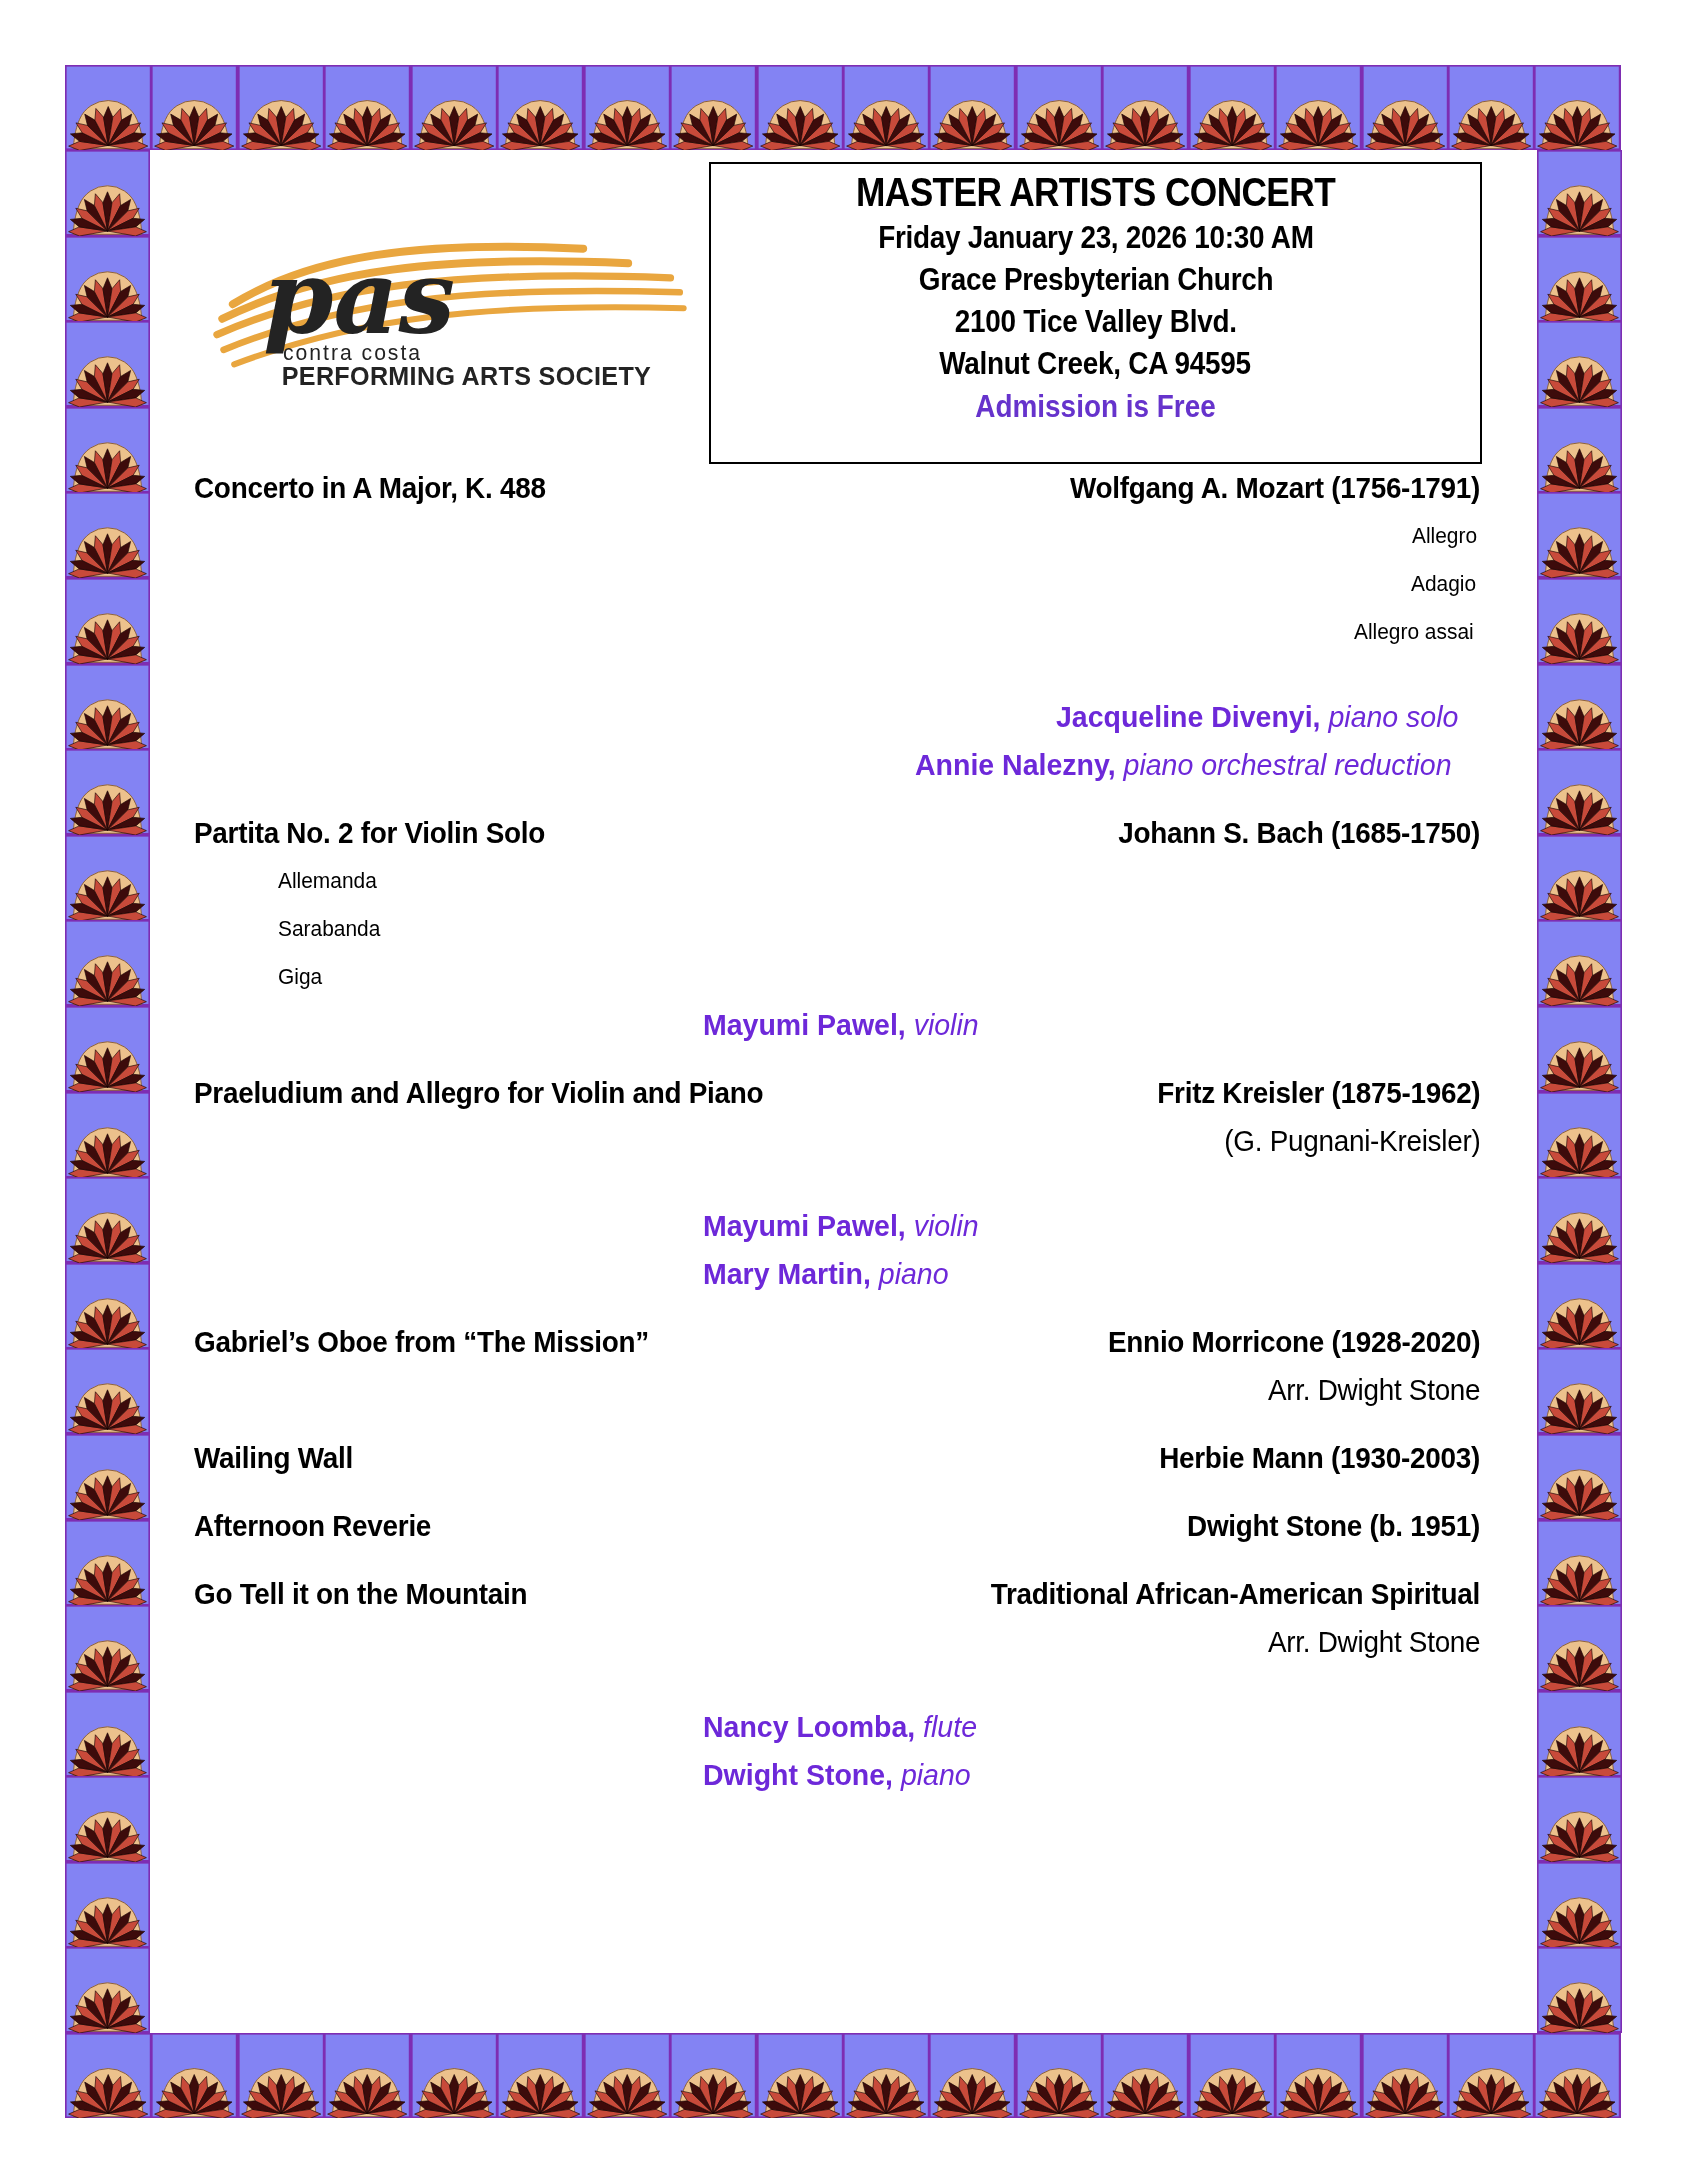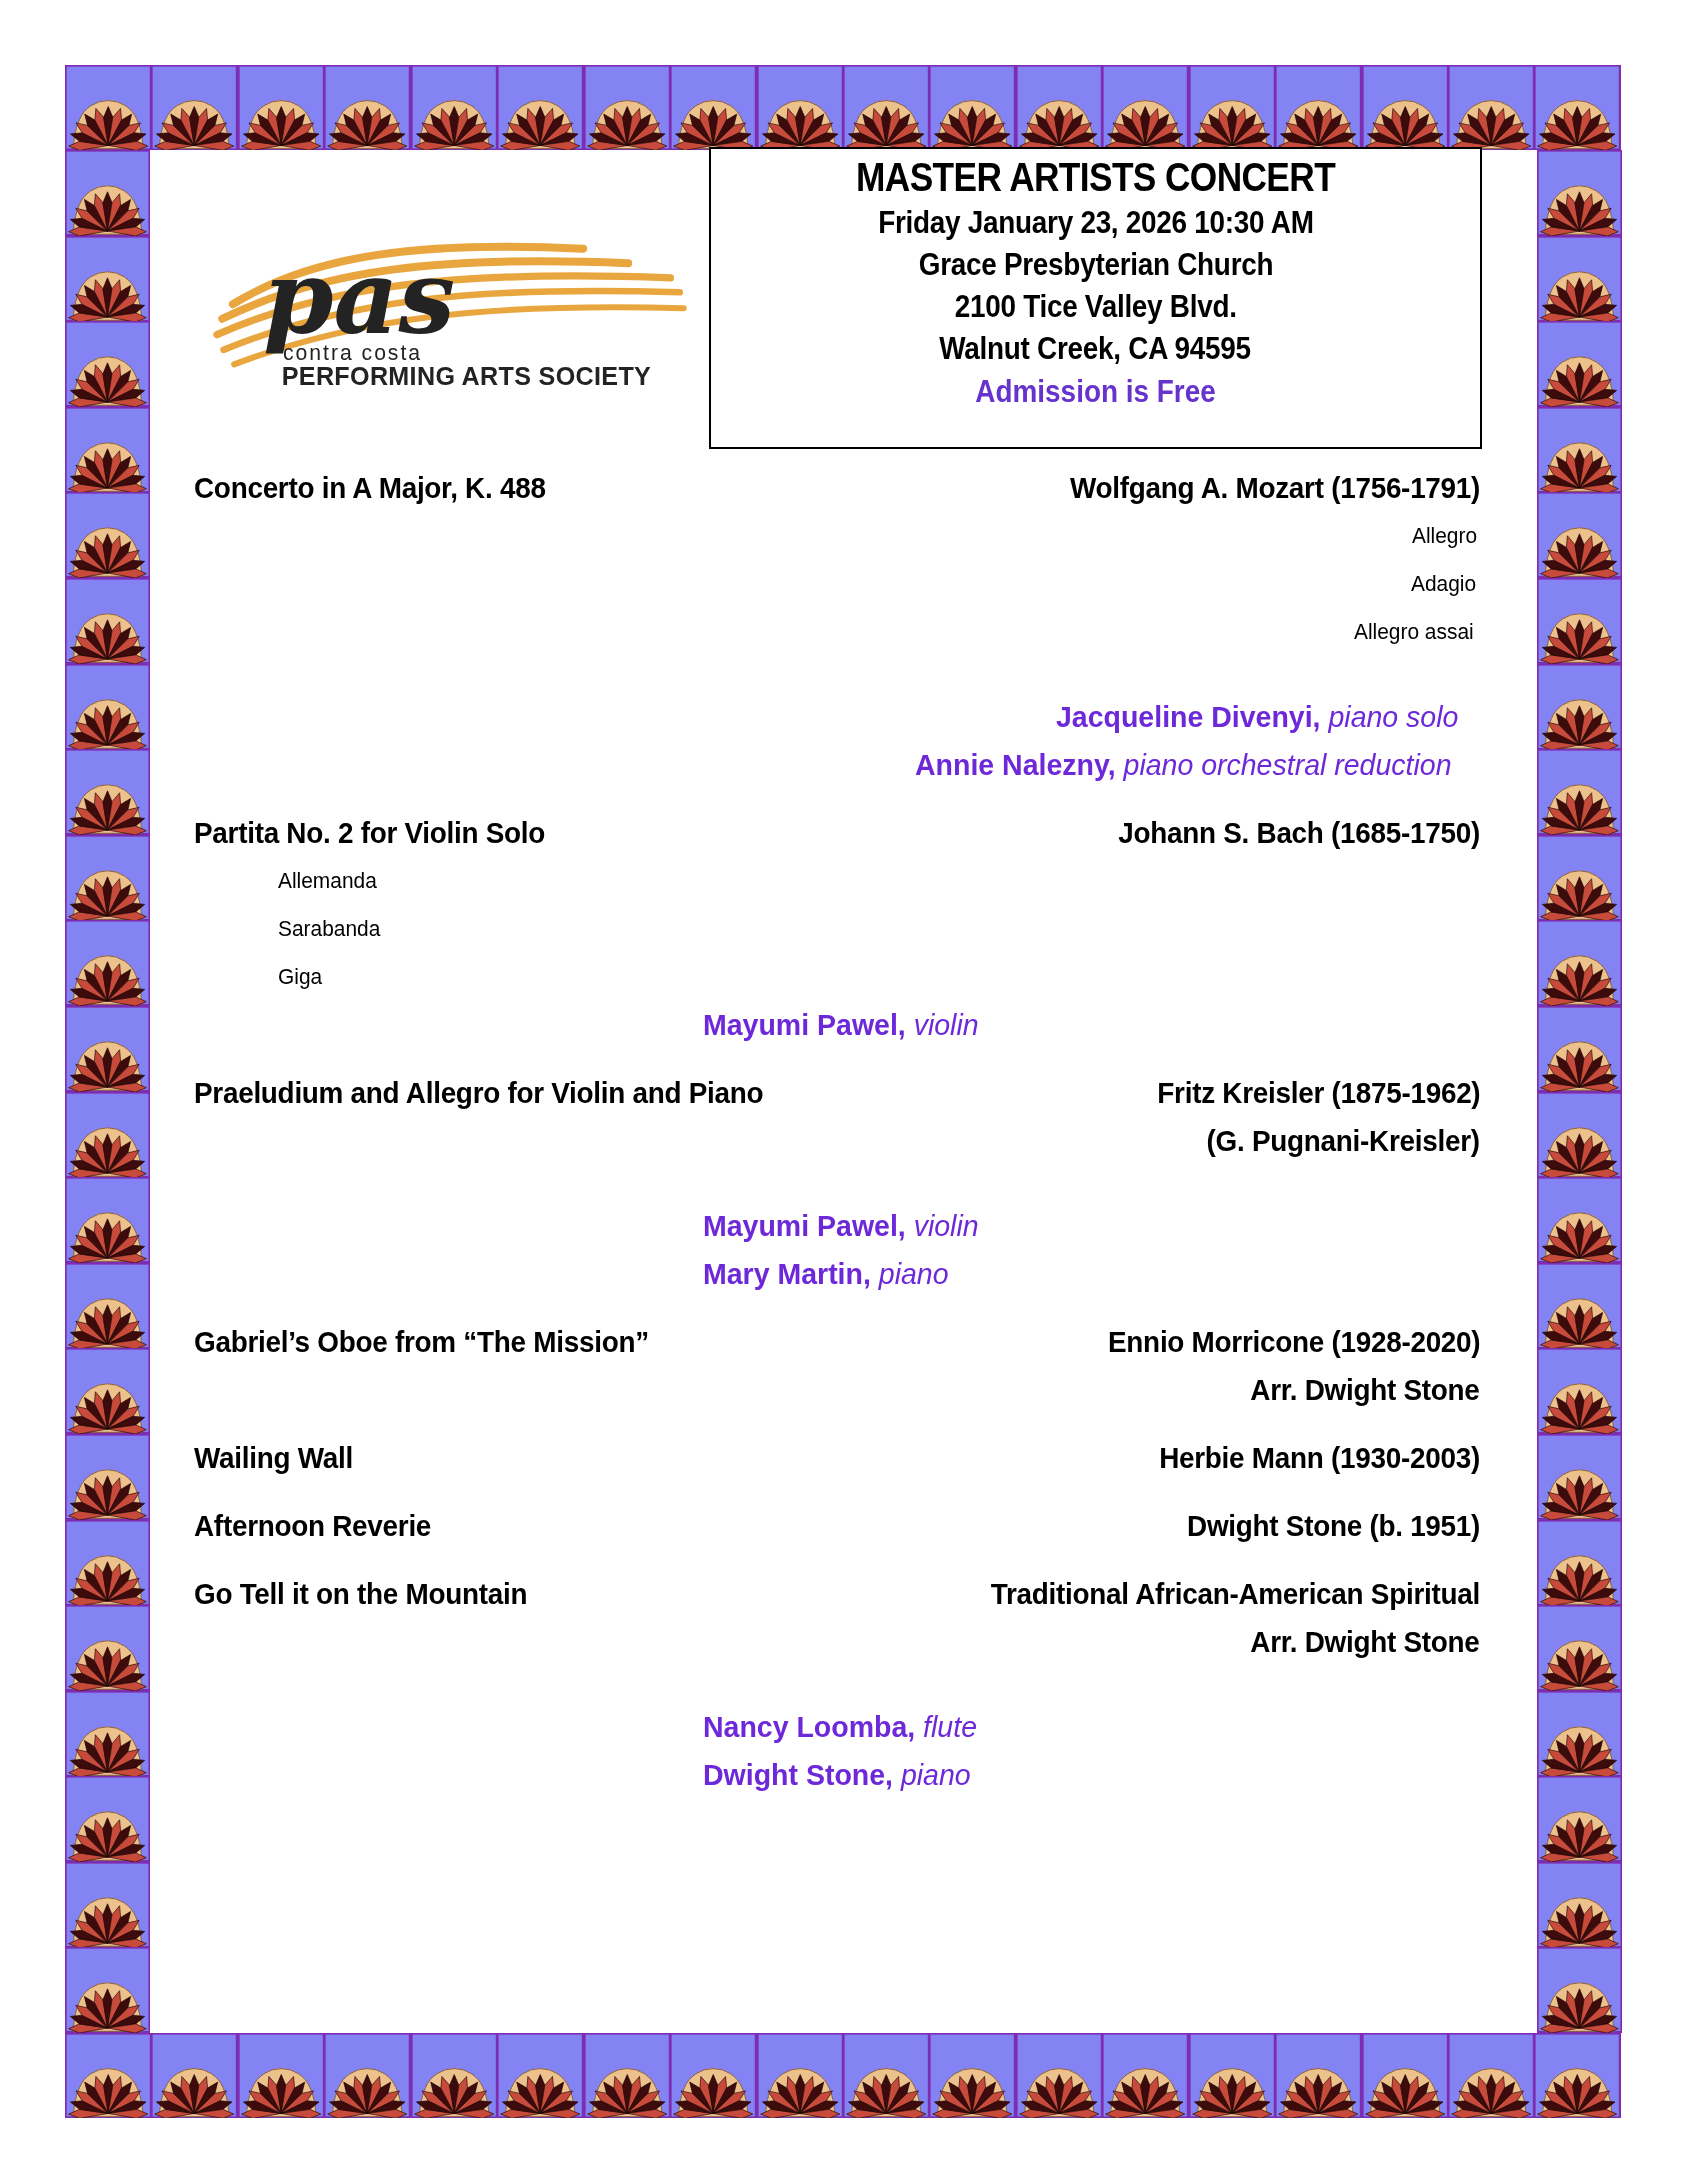--- a/index.html
+++ b/index.html
@@ -12,36 +12,36 @@
   #border-top   {left:65px;  top:65px;   width:1556px; height:85px; flex-direction:row;}
   #border-bottom{left:65px;  top:2033px; width:1556px; height:85px; flex-direction:row;}
   #border-left  {left:65px;  top:150px;  width:85px;  height:1883px; flex-direction:column;}
   #border-right {left:1537px;top:150px;  width:85px;  height:1883px; flex-direction:column;}
   .fan-tile{flex:1 1 0;min-width:0;min-height:0;}
   .fan-tile svg{display:block;width:100%;height:100%;}
   
   .logo{position:absolute;left:213px;top:230px;width:476px;height:159px;}
   
   .header-box{
-    position:absolute;left:709px;top:147px;width:773px;height:302px;
+    position:absolute;left:709px;top:162px;width:773px;height:302px;
     box-sizing:border-box;border:2.6px solid #000;background:#fff;
     display:flex;flex-direction:column;align-items:center;justify-content:flex-start;
     padding-top:4px;text-align:center;
   }
   .hb-title{font-size:41px;font-weight:700;line-height:49px;letter-spacing:-0.7px;transform:scaleX(0.86);transform-origin:center;white-space:nowrap;}
   .hb-line {font-size:31px;font-weight:700;line-height:42px;letter-spacing:-0.3px;transform:scaleX(0.90);transform-origin:center;white-space:nowrap;}
   .hb-admission{font-size:31px;font-weight:700;line-height:44px;transform:scaleX(0.90);transform-origin:center;white-space:nowrap;}
   
   .program{position:absolute;left:194px;top:464px;width:1286px;font-size:30px;line-height:48px;}
   .section{margin-top:20px;}
   .section:first-child{margin-top:0;text-align:right;}
   .piece-row{display:flex;justify-content:space-between;align-items:baseline;font-weight:700;}
   .piece-title{transform:scaleX(0.93);transform-origin:left center;white-space:nowrap;letter-spacing:-0.3px;}
   .piece-composer{transform:scaleX(0.93);transform-origin:right center;white-space:nowrap;letter-spacing:-0.3px;}
-  .composer2-row{text-align:right;font-weight:700;}
+  .composer2-row{text-align:right;font-weight:400;}
   .composer2-row span{display:inline-block;transform:scaleX(0.93);transform-origin:right center;white-space:nowrap;letter-spacing:-0.3px;}
   .movement{padding-left:84px;font-weight:400;font-size:22px;}
   .movement span{display:inline-block;transform:scaleX(0.95);transform-origin:left center;white-space:nowrap;}
   .performers{margin-top:0;}
   .performers.gap{margin-top:37px;}
   .performer-row{padding-left:509px;font-size:30px;color:#6d28d9;}
   .performer-row .inner{display:inline-block;transform:scaleX(0.95);transform-origin:left center;white-space:nowrap;}
   .performer-name{font-weight:700;}
   .performer-role{font-style:italic;font-weight:400;}
 </style>

